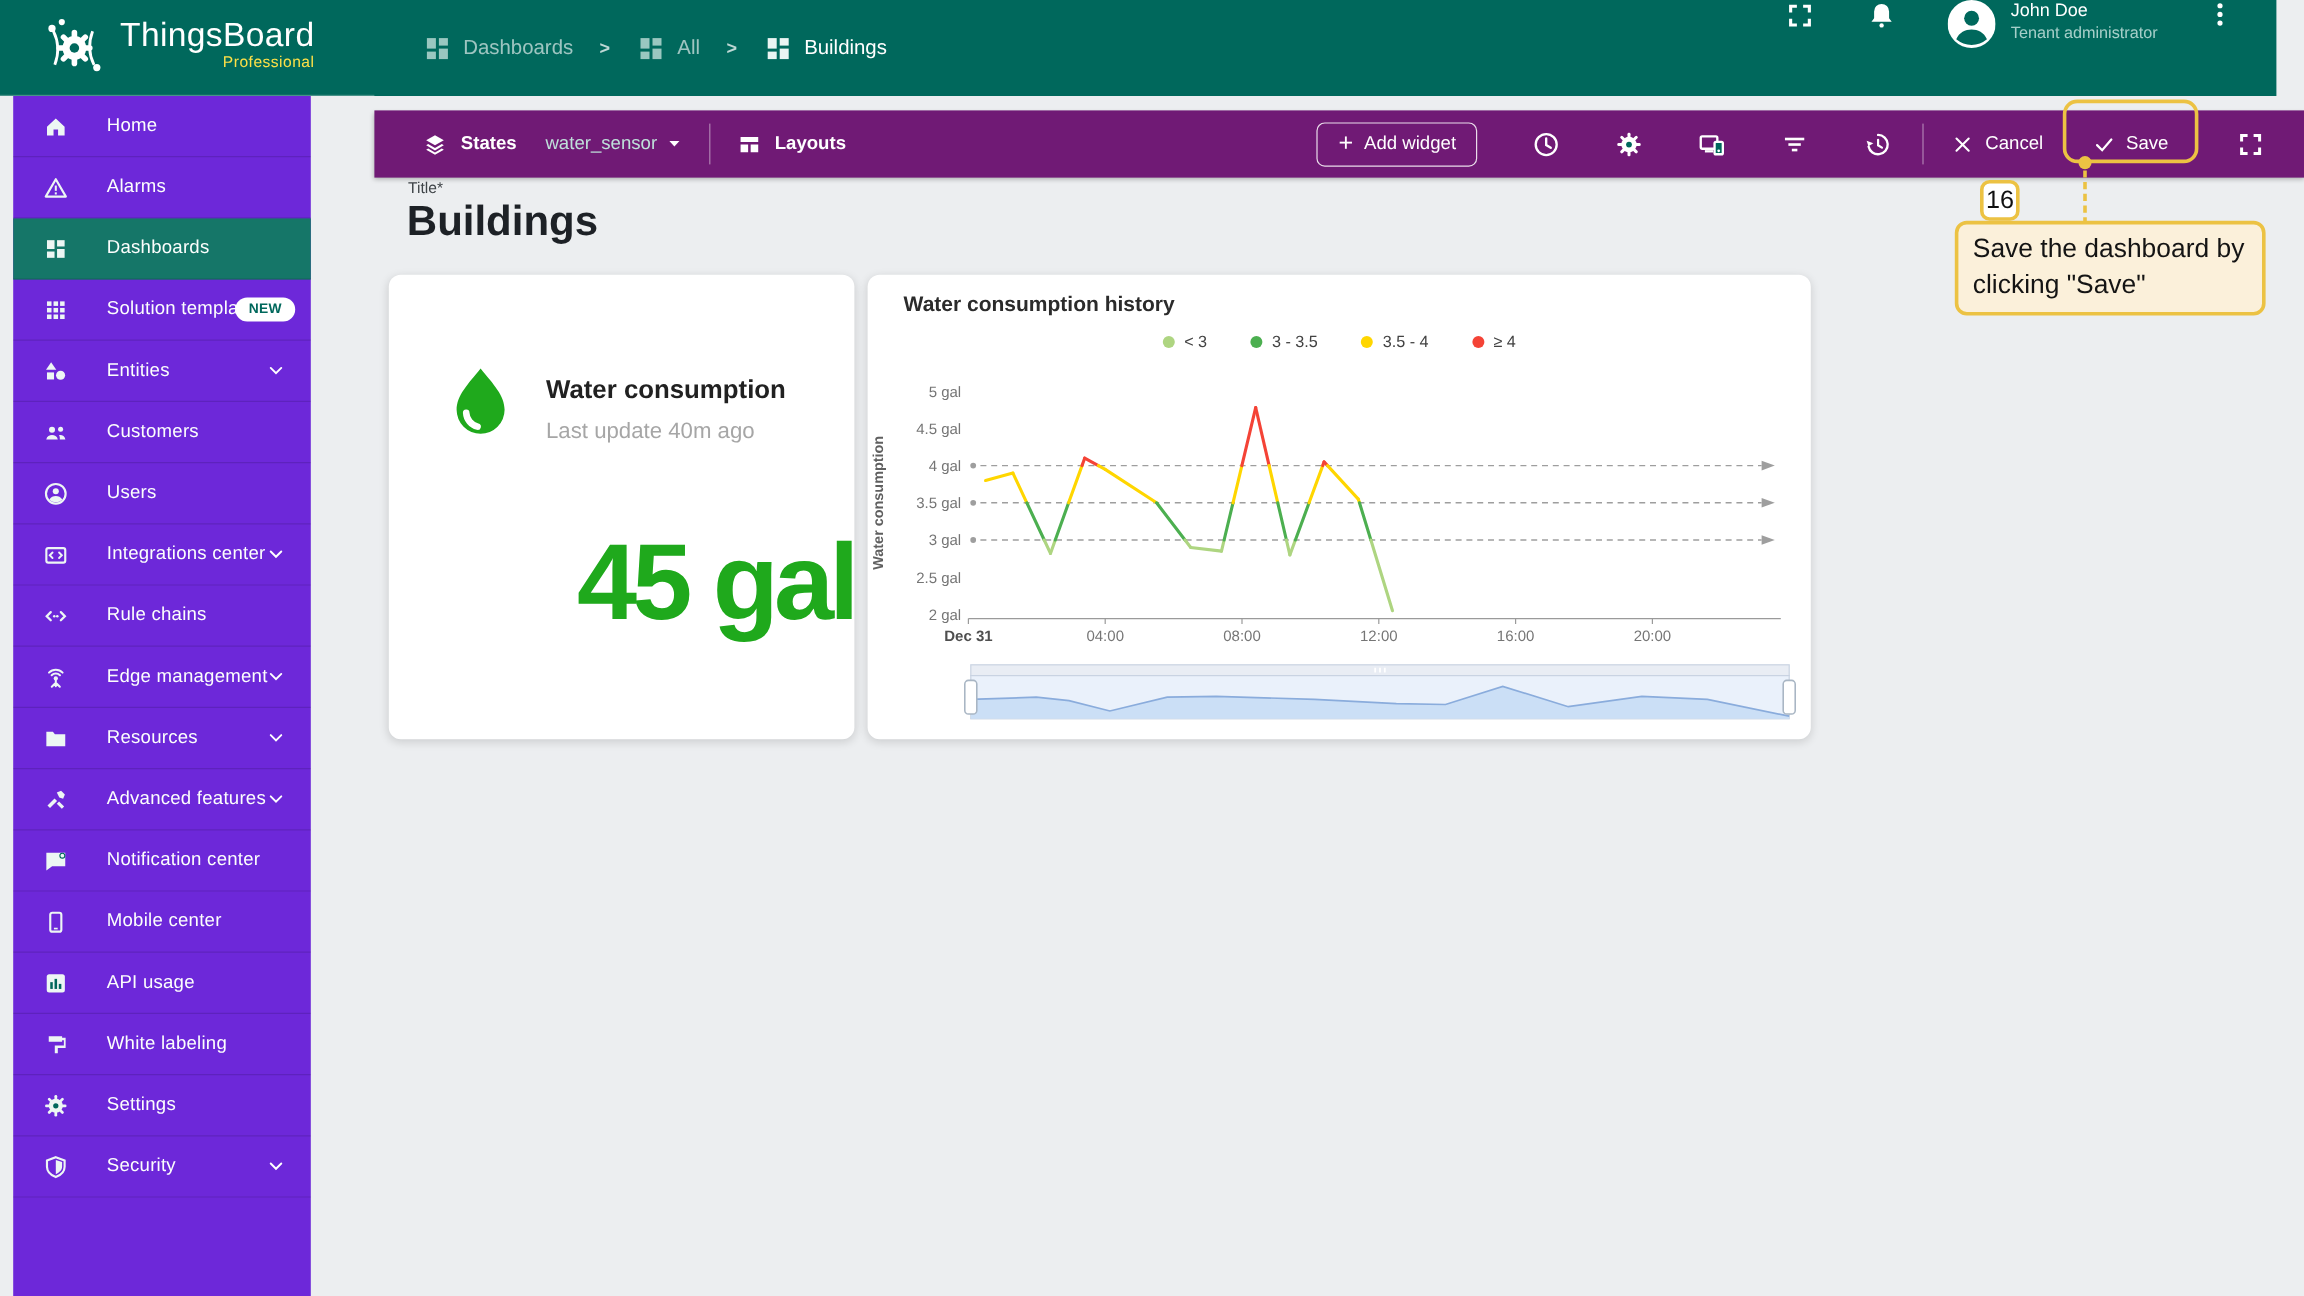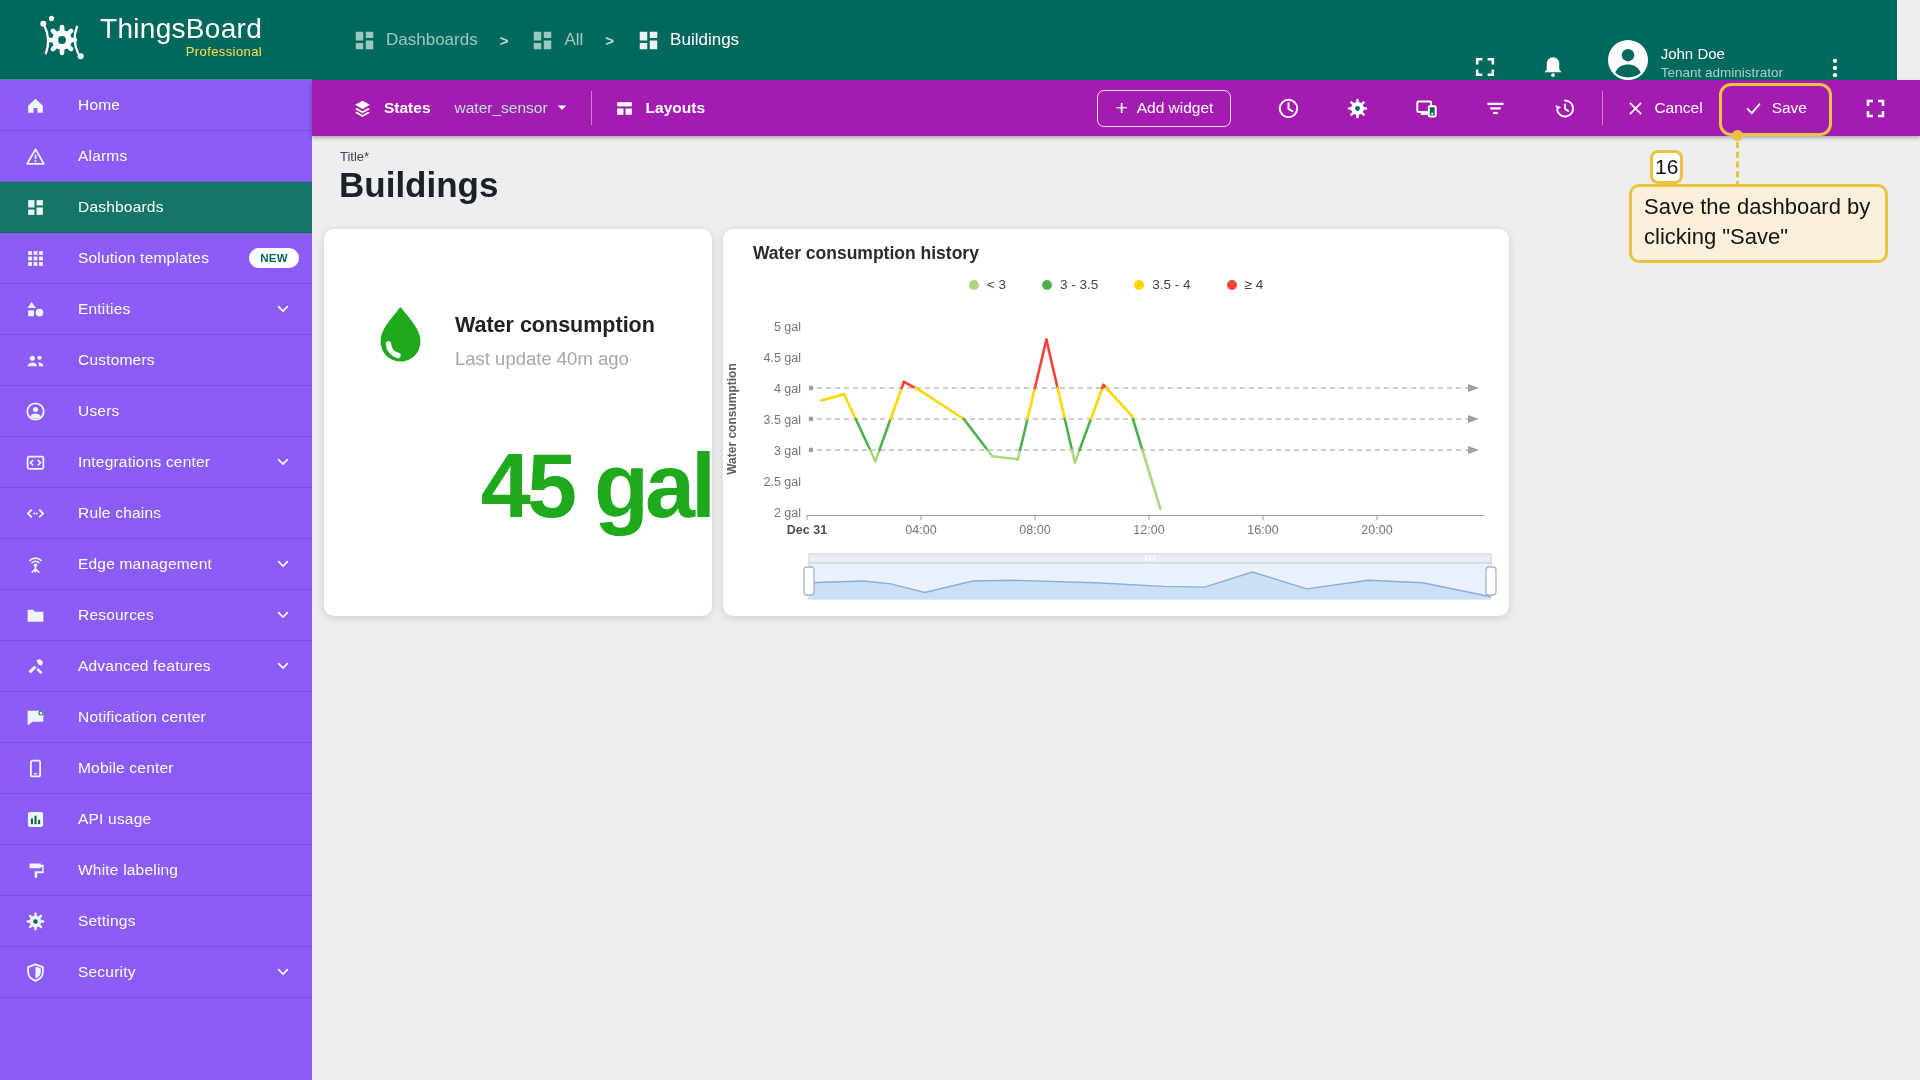--- a/index.html
+++ b/index.html
@@ -17,31 +17,31 @@
   .logo-divider { position:absolute; left:0; top:79px; width:312px; height:1px; background:rgba(255,255,255,.28); }
 
   .breadcrumbs { position:absolute; left:352px; top:0; height:80px; display:flex; align-items:center; }
   .bc-item { display:flex; align-items:center; cursor:pointer; }
   .bc-item .bc-icon { width:25px; height:25px; margin-right:9px; color:rgba(205,231,226,.75); }
   .bc-item .bc-label { font-size:17px; color:rgba(255,255,255,.62); }
   .bc-item.current .bc-icon { color:#EAF5F3; }
   .bc-item.current .bc-label { color:#fff; }
   .bc-sep { color:rgba(255,255,255,.75); font-size:15px; font-weight:bold; margin:0 22px; }
 
-  .header-right { position:absolute; right:0; top:0; height:80px; display:flex; align-items:flex-end; padding-right:50px; }
+  .header-right { position:absolute; right:0; top:0; height:80px; display:flex; align-items:flex-start; padding-right:35px; }
   .hr-icon { width:26px; height:26px; color:#fff; cursor:pointer; }
   .hr-gap { margin-left:42px; }
   .avatar { width:40px; height:40px; border-radius:50%; margin-left:42px; cursor:pointer; color:#fff; }
   .user-block { margin-left:13px; cursor:pointer; }
   .user-name { color:#fff; font-size:15px; }
   .user-role { color:rgba(222,241,237,.75); font-size:13.5px; margin-top:3px; }
   .kebab { margin-left:40px; width:24px; height:24px; color:#fff; cursor:pointer; }
 
   
-  .toolbar { position:absolute; left:312px; top:80px; width:1608px; height:56px; background:#a21caf; z-index:4;
+  .toolbar { position:absolute; left:312px; top:92px; width:1608px; height:56px; background:#701a75; z-index:4;
     box-shadow:0 2px 4px rgba(0,0,0,.28); }
   .tb-left { position:absolute; left:40px; top:0; height:56px; display:flex; align-items:center; }
   .tb-icon { width:21px; height:21px; color:#fff; }
   .tb-label { color:#fff; font-size:15.5px; font-weight:bold; margin-left:11px; }
   .tb-state-value { color:#BFE0DA; font-size:15.5px; margin-left:24px; cursor:pointer; }
   .tb-caret { width:14px; height:14px; color:#fff; margin-left:7px; cursor:pointer; }
   .tb-divider { width:1px; height:34px; background:rgba(255,255,255,.45); margin:0 22px; }
   .tb-right { position:absolute; right:0; top:0; height:56px; display:flex; align-items:center; padding-right:32px; }
   .add-widget { display:flex; align-items:center; height:37px; padding:0 17px; border:1px solid rgba(255,255,255,.85);
     border-radius:7px; color:#fff; cursor:pointer; }
@@ -49,21 +49,21 @@
   .add-widget .aw-label { font-size:15.5px; }
   .tb-action { width:23px; height:23px; color:#fff; margin-left:46px; cursor:pointer; }
   .tb-div2 { width:1px; height:34px; background:rgba(255,255,255,.45); margin-left:26px; }
   .txt-btn { display:flex; align-items:center; color:#fff; cursor:pointer; margin-left:24px; }
   .txt-btn .ti { width:17px; height:17px; margin-right:10px; }
   .txt-btn .tl { font-size:15.5px; }
   .save-btn { margin-left:42px; }
   .fs-btn { width:25px; height:25px; color:#fff; margin-left:56px; cursor:pointer; }
 
   
-  .sidebar { position:absolute; left:0; top:80px; width:312px; height:1000px; background:#8b5cf6; z-index:3; }
+  .sidebar { position:absolute; left:11px; top:80px; width:248px; height:1000px; background:#6d28d9; z-index:3; }
   .sb-item { position:relative; height:51px; display:flex; align-items:center; padding-left:25px; cursor:pointer;
     border-bottom:1px solid rgba(0,0,0,.13); }
   .sb-item.active { background:#157668; }
   .sb-icon { width:21px; height:21px; color:#EDF6F4; flex:0 0 21px; }
   .sb-label { color:#FCFEFD; font-size:15.5px; font-weight:500; margin-left:32px; letter-spacing:.2px; }
   .sb-chevron { position:absolute; right:21px; width:16px; height:16px; color:#fff; }
   .sb-badge { position:absolute; right:13px; background:#fff; color:#00685C; font-size:11.5px; font-weight:bold;
     padding:4px 11px; border-radius:12px; letter-spacing:.3px; }
 
   

